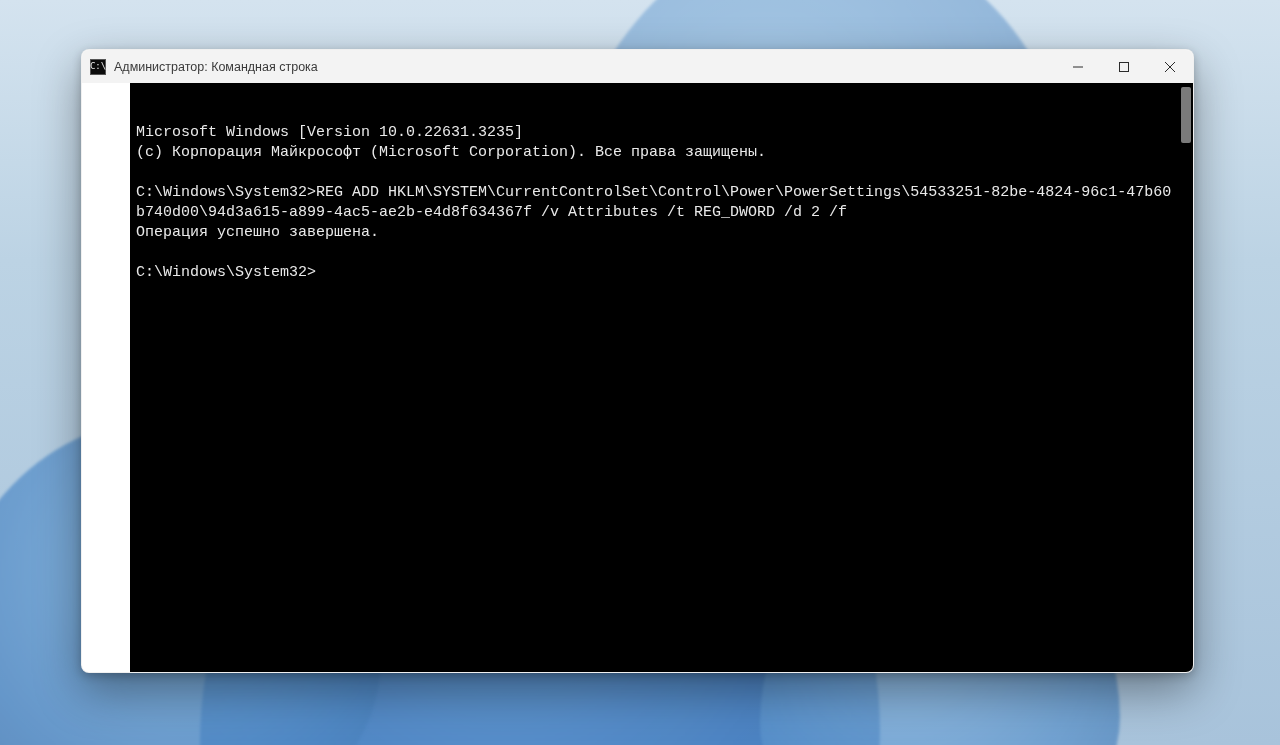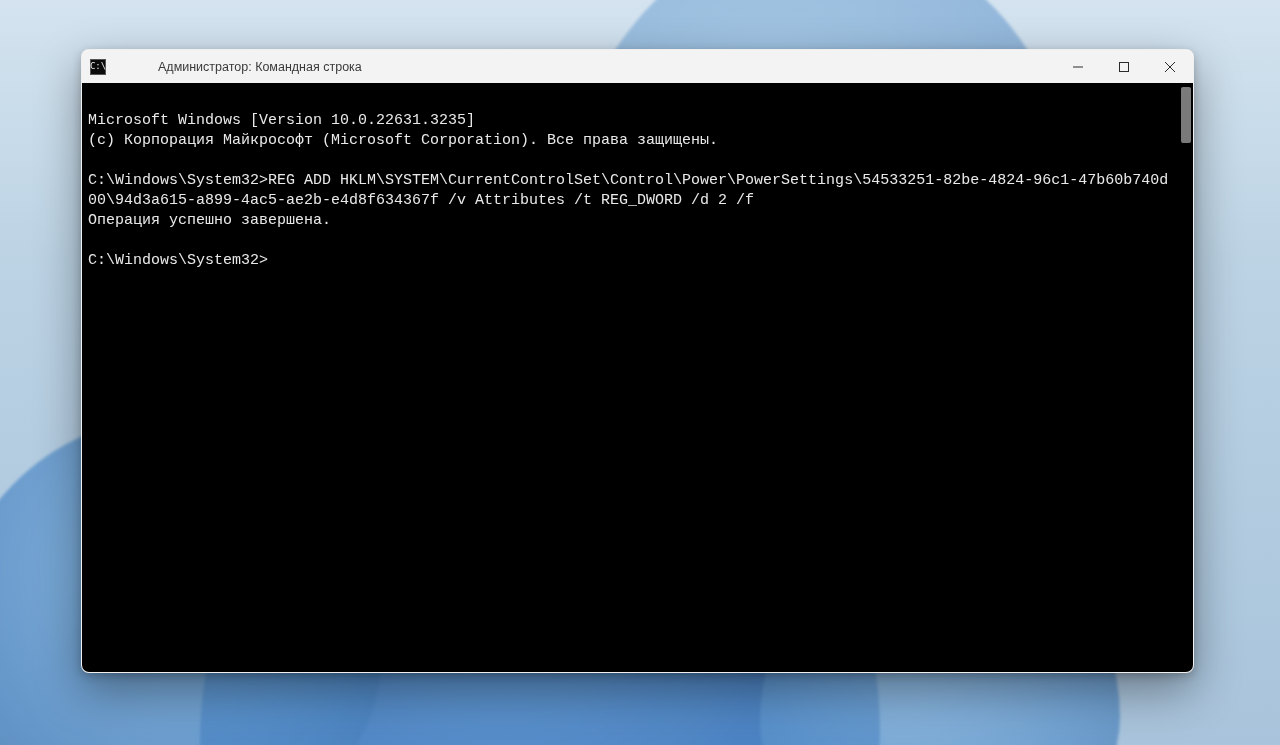--- a/index.html
+++ b/index.html
@@ -47,37 +47,37 @@
     width: 16px; height: 16px;
     background: #0c0c0c;
     border: 1px solid #555;
     margin-right: 8px;
     display: flex; align-items: center; justify-content: center;
     color: #e8e8e8; font: 9px/1 Consolas, monospace;
   }
   .titlebar .title {
     color: #3a3a3a;
     font-size: 12.5px;
-    margin-left: 44px;
   }
   .win-controls {
     position: absolute; right: 0; top: 0; height: 100%;
     display: flex;
   }
   .win-btn {
     width: 46px; height: 100%;
     display: flex; align-items: center; justify-content: center;
     color: #2b2b2b;
   }
   .win-btn svg { display: block; }
 
   .term-wrap {
     flex: 1; position: relative;
     background: #000;
-    padding: 8px 6px 4px 6px;
+    padding: 20px 6px 4px 6px;
+    margin-left: 48px;
   }
   .terminal {
     width: calc(100% - 12px);
     height: 100%;
     color: #e9e9e9;
     font: 15px/20px Consolas, "Courier New", monospace;
     white-space: pre-wrap;
     word-break: break-all;
     overflow: hidden;
   }

